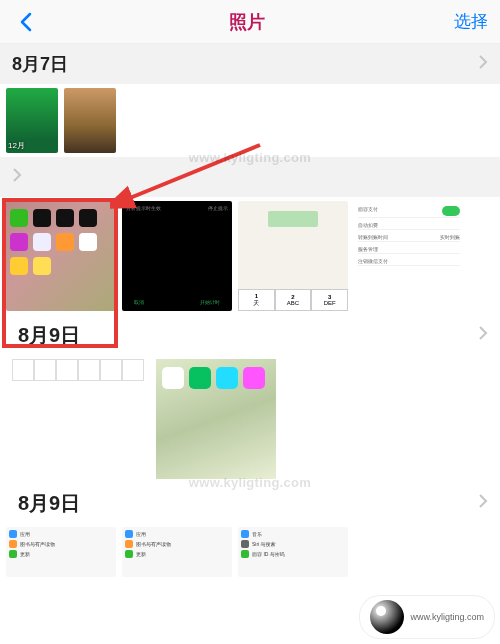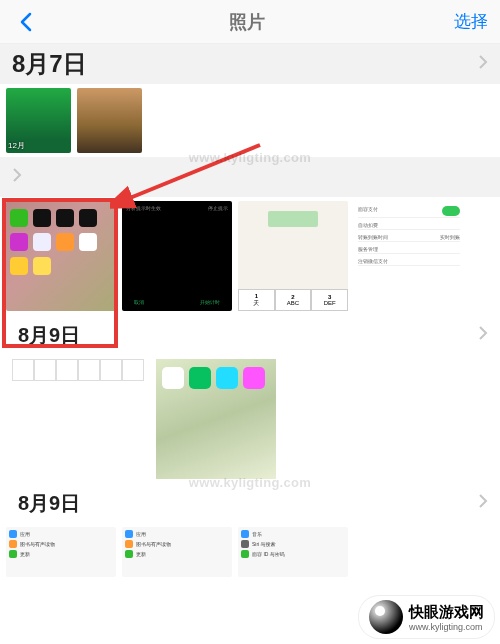--- a/index.html
+++ b/index.html
@@ -1,25 +1,25 @@
 <!DOCTYPE html>
 <html><head>
 <meta charset="utf-8">
 <style>
   *{box-sizing:border-box;margin:0;padding:0;font-family:-apple-system,"PingFang SC","Helvetica Neue",sans-serif;}
   body{width:500px;height:644px;background:#fff;overflow:hidden;position:relative;}
   .navbar{height:44px;display:flex;align-items:center;justify-content:space-between;padding:0 12px;background:#f9f9f9;border-bottom:1px solid #eee;}
   .nav-back{width:28px;display:flex;align-items:center;justify-content:center;}
-  .nav-title{font-size:18px;font-weight:600;color:#737373;}
+  .nav-title{font-size:18px;font-weight:600;color:#be185d;}
   .nav-action{font-size:17px;color:#007aff;}
   .section-header{height:40px;display:flex;align-items:center;justify-content:space-between;padding:0 12px;background:#f2f2f2;}
-  .section-title{font-size:24px;font-weight:700;color:#222;}
+  .section-title{font-size:18px;font-weight:700;color:#222;}
   .chevron{color:#c5c5c7;}
   .row{display:flex;gap:6px;padding:4px 6px;flex-wrap:nowrap;overflow:hidden;}
-  .thumb{width:65px;height:65px;background:#ddd;border-radius:2px;position:relative;flex:0 0 auto;}
+  .thumb{width:52px;height:65px;background:#ddd;border-radius:2px;position:relative;flex:0 0 auto;}
   .thumb.wide{width:110px;height:110px;}
   .homescreen{background:linear-gradient(135deg,#b88 0%,#c99 40%,#aa7 100%);display:flex;flex-direction:column;padding:8px 4px;gap:6px;}
   .hs-row{display:flex;gap:5px;}
   .app{width:18px;height:18px;border-radius:4px;}
   .app.wide{width:22px;height:22px;border-radius:5px;}
   .dark-thumb{background:#000;}
   .light-thumb{background:#f5f2ec;position:relative;}
   .settings-thumb{background:#fff;font-size:4px;color:#666;padding:4px;}
   .toggle{width:18px;height:10px;background:#34c759;border-radius:5px;float:right;}
   .date-badge{position:absolute;bottom:2px;left:2px;font-size:8px;color:#fff;text-shadow:0 0 2px #000;}
@@ -234,16 +234,15 @@
 </div>
 
 <div class="watermark wm1">www.kyligting.com</div>
 <div class="watermark wm2">www.kyligting.com</div>
 
 <div class="footer-logo">
   <div class="logo-circle">
       <div class="logo-eye"></div>
     </div>
   <div>
-    <div style="font-size:15px;font-weight:800;">快眼游戏网</div>
     <div style="font-size:9px;color:#666;">www.kyligting.com</div>
   </div>
 </div>
 
 </body></html>

